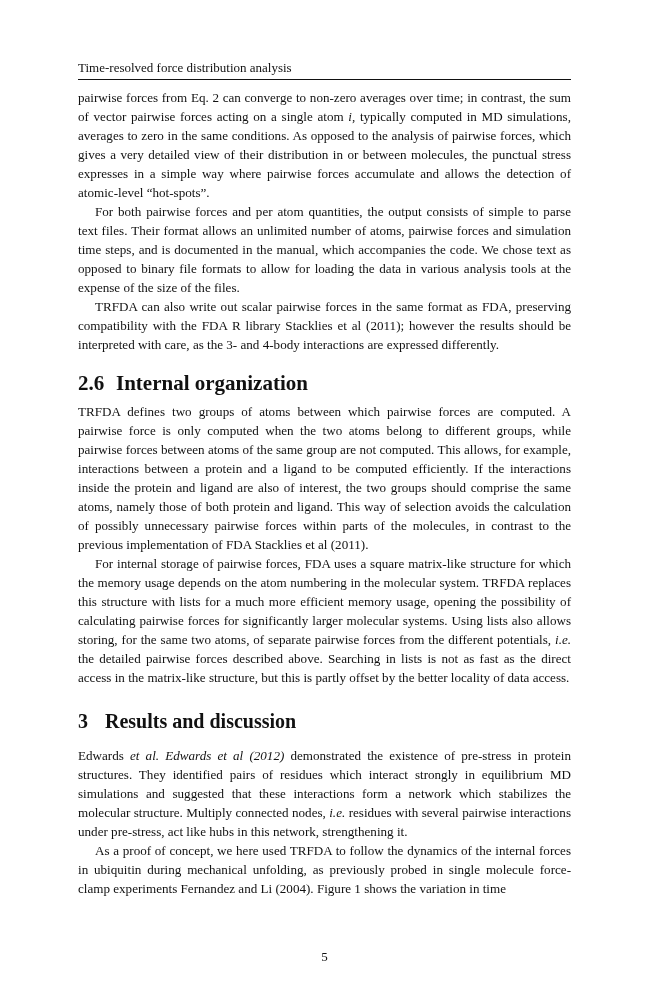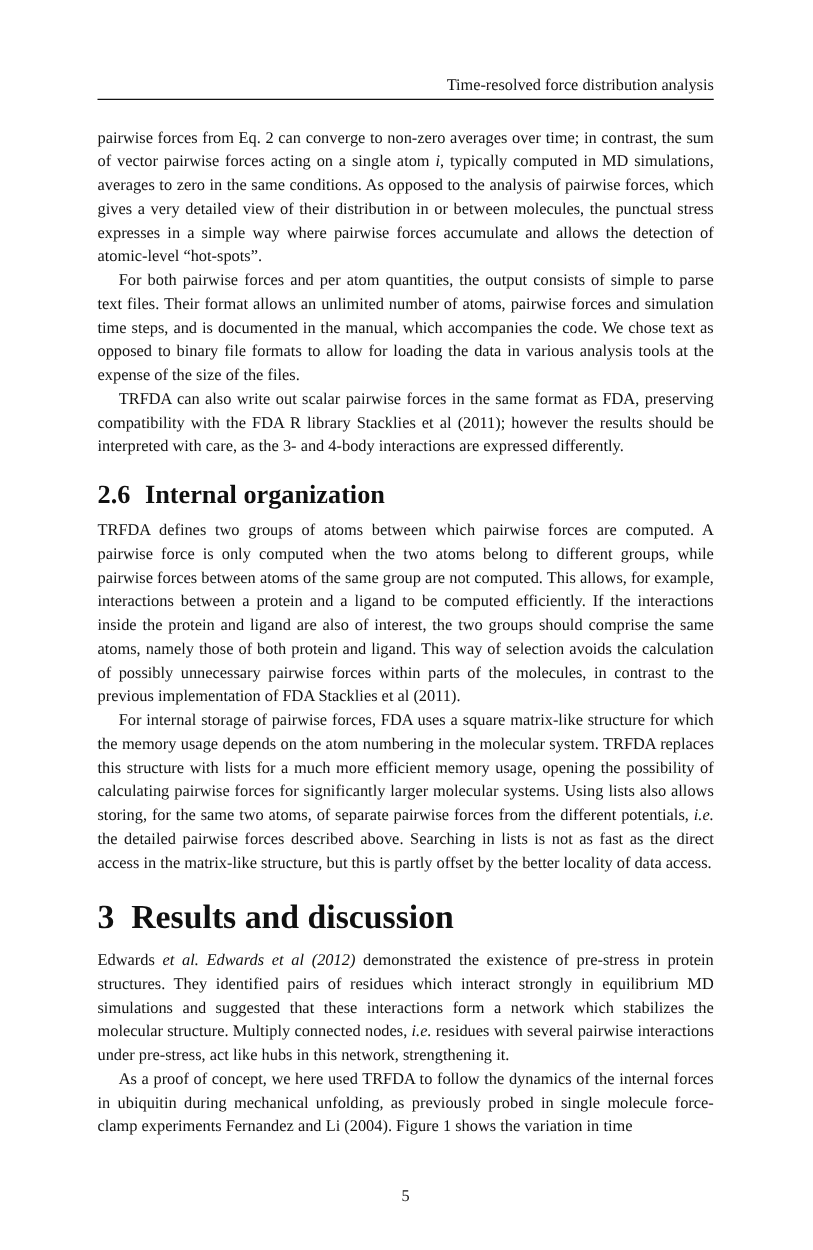--- a/index.html
+++ b/index.html
@@ -19,55 +19,55 @@
       position: absolute;
       left: 78px;
       top: 0;
       width: 493px;
     }
     .running-header {
       position: absolute;
       top: 60px;
       left: 0;
       width: 493px;
-      text-align: right;
+      text-align: left;
       font-size: 13px;
       line-height: 16px;
     }
     .header-rule {
       position: absolute;
       top: 79px;
       left: 0;
       width: 493px;
       height: 0;
       border-top: 1px solid #111;
     }
     .body {
       position: absolute;
-      top: 100px;
+      top: 88px;
       left: 0;
       width: 493px;
     }
     p {
       margin: 0;
       font-size: 13.1px;
       line-height: 19px;
       text-align: justify;
       hyphens: manual;
     }
     p.indent { text-indent: 17px; }
     .sec-h2 {
       font-weight: bold;
       font-size: 21px;
       line-height: 20px;
       margin: 19px 0 9px 0;
     }
     .sec-h1 {
       font-weight: bold;
-      font-size: 27px;
+      font-size: 20px;
       line-height: 24px;
       margin: 22px 0 13px 0;
     }
     .sec-num { display: inline-block; }
     .sec-h2 .sec-num { width: 38px; }
     .sec-h1 .sec-num { width: 27px; }
     .page-number {
       position: absolute;
       top: 949px;
       left: 0;

